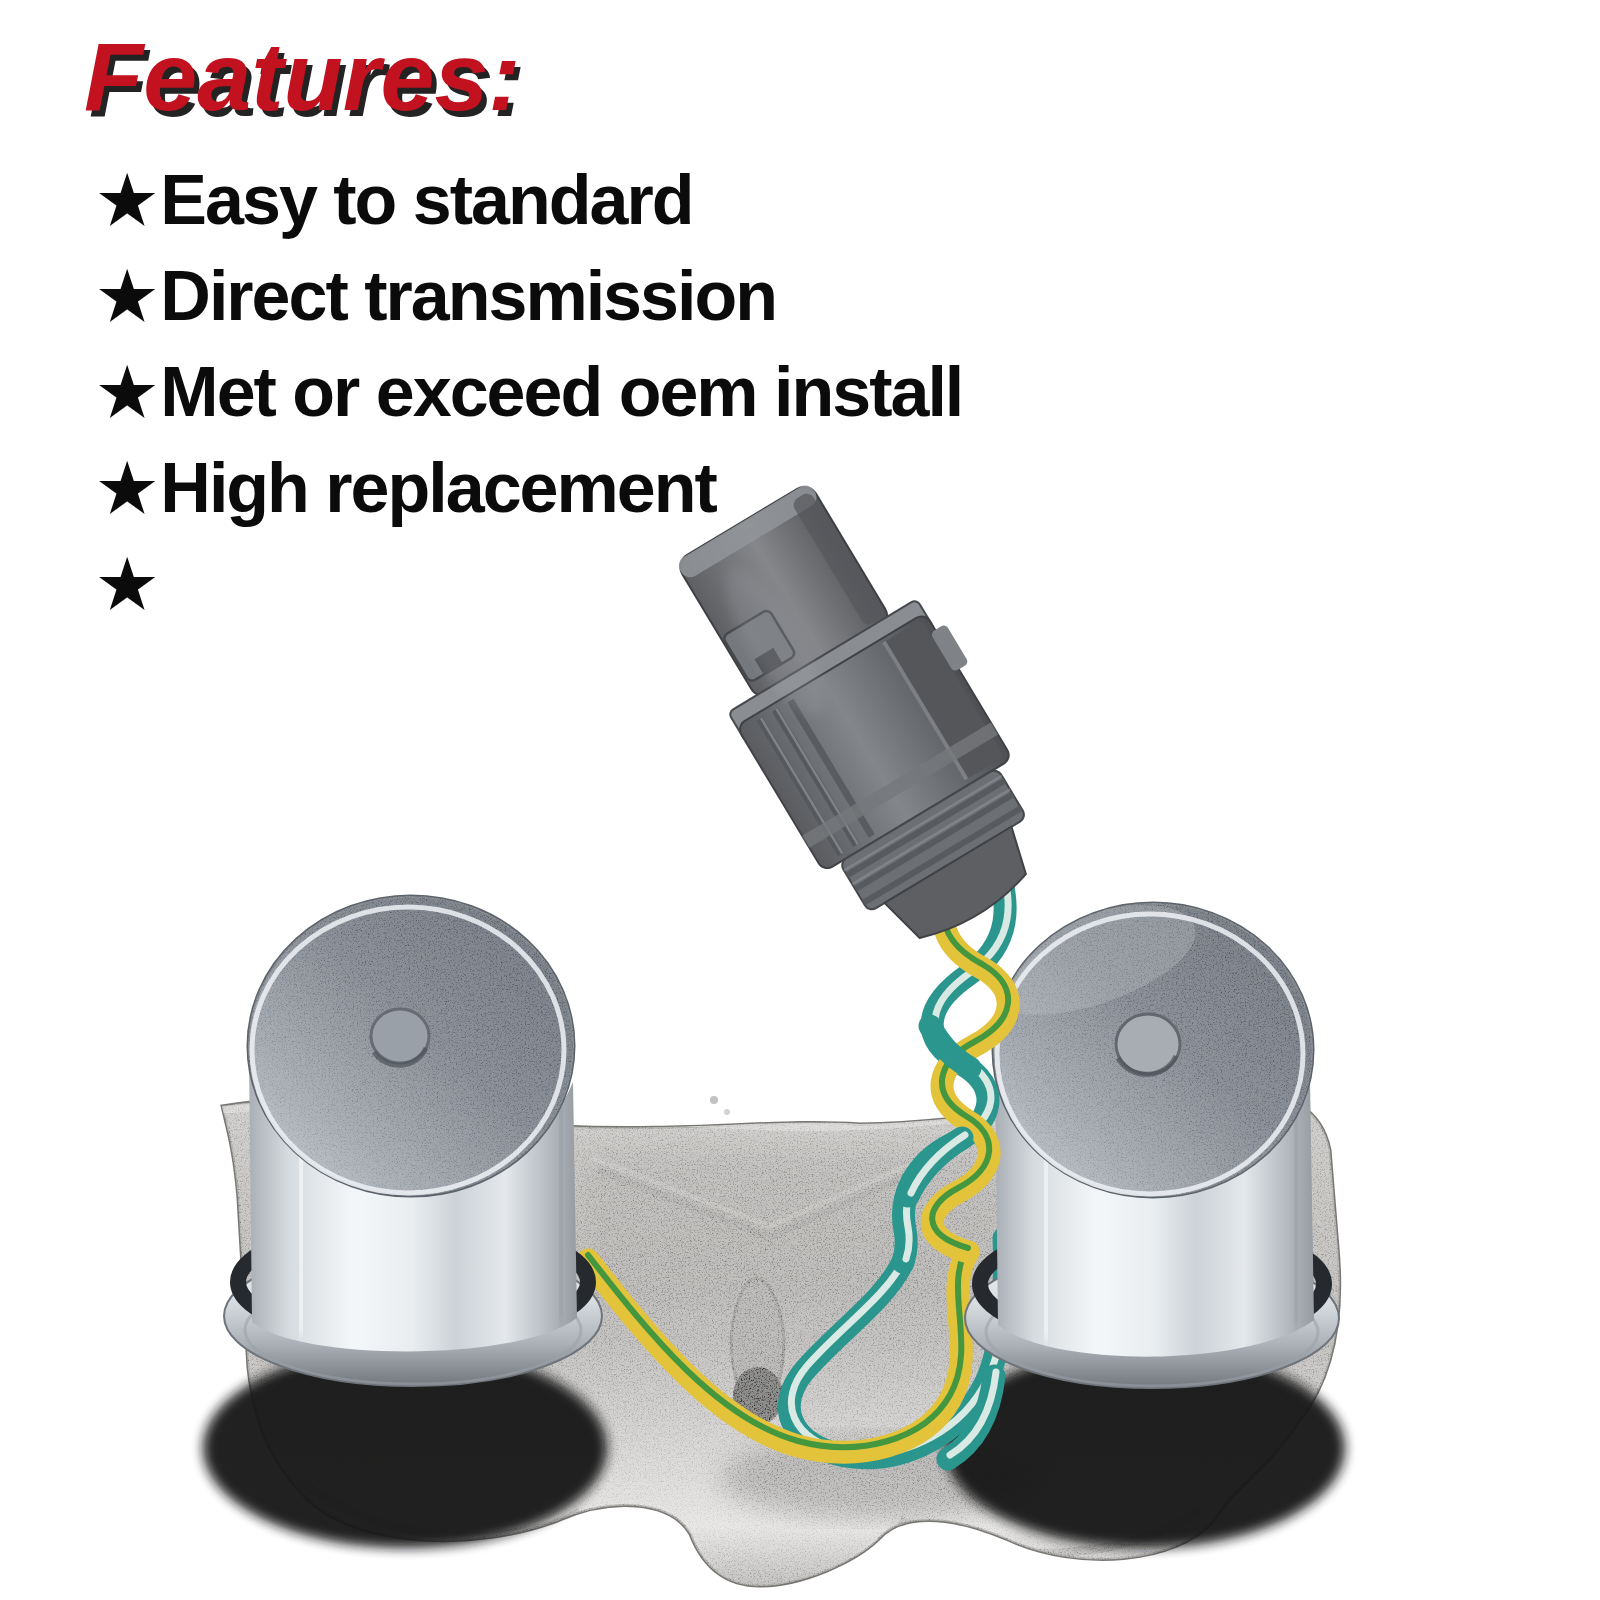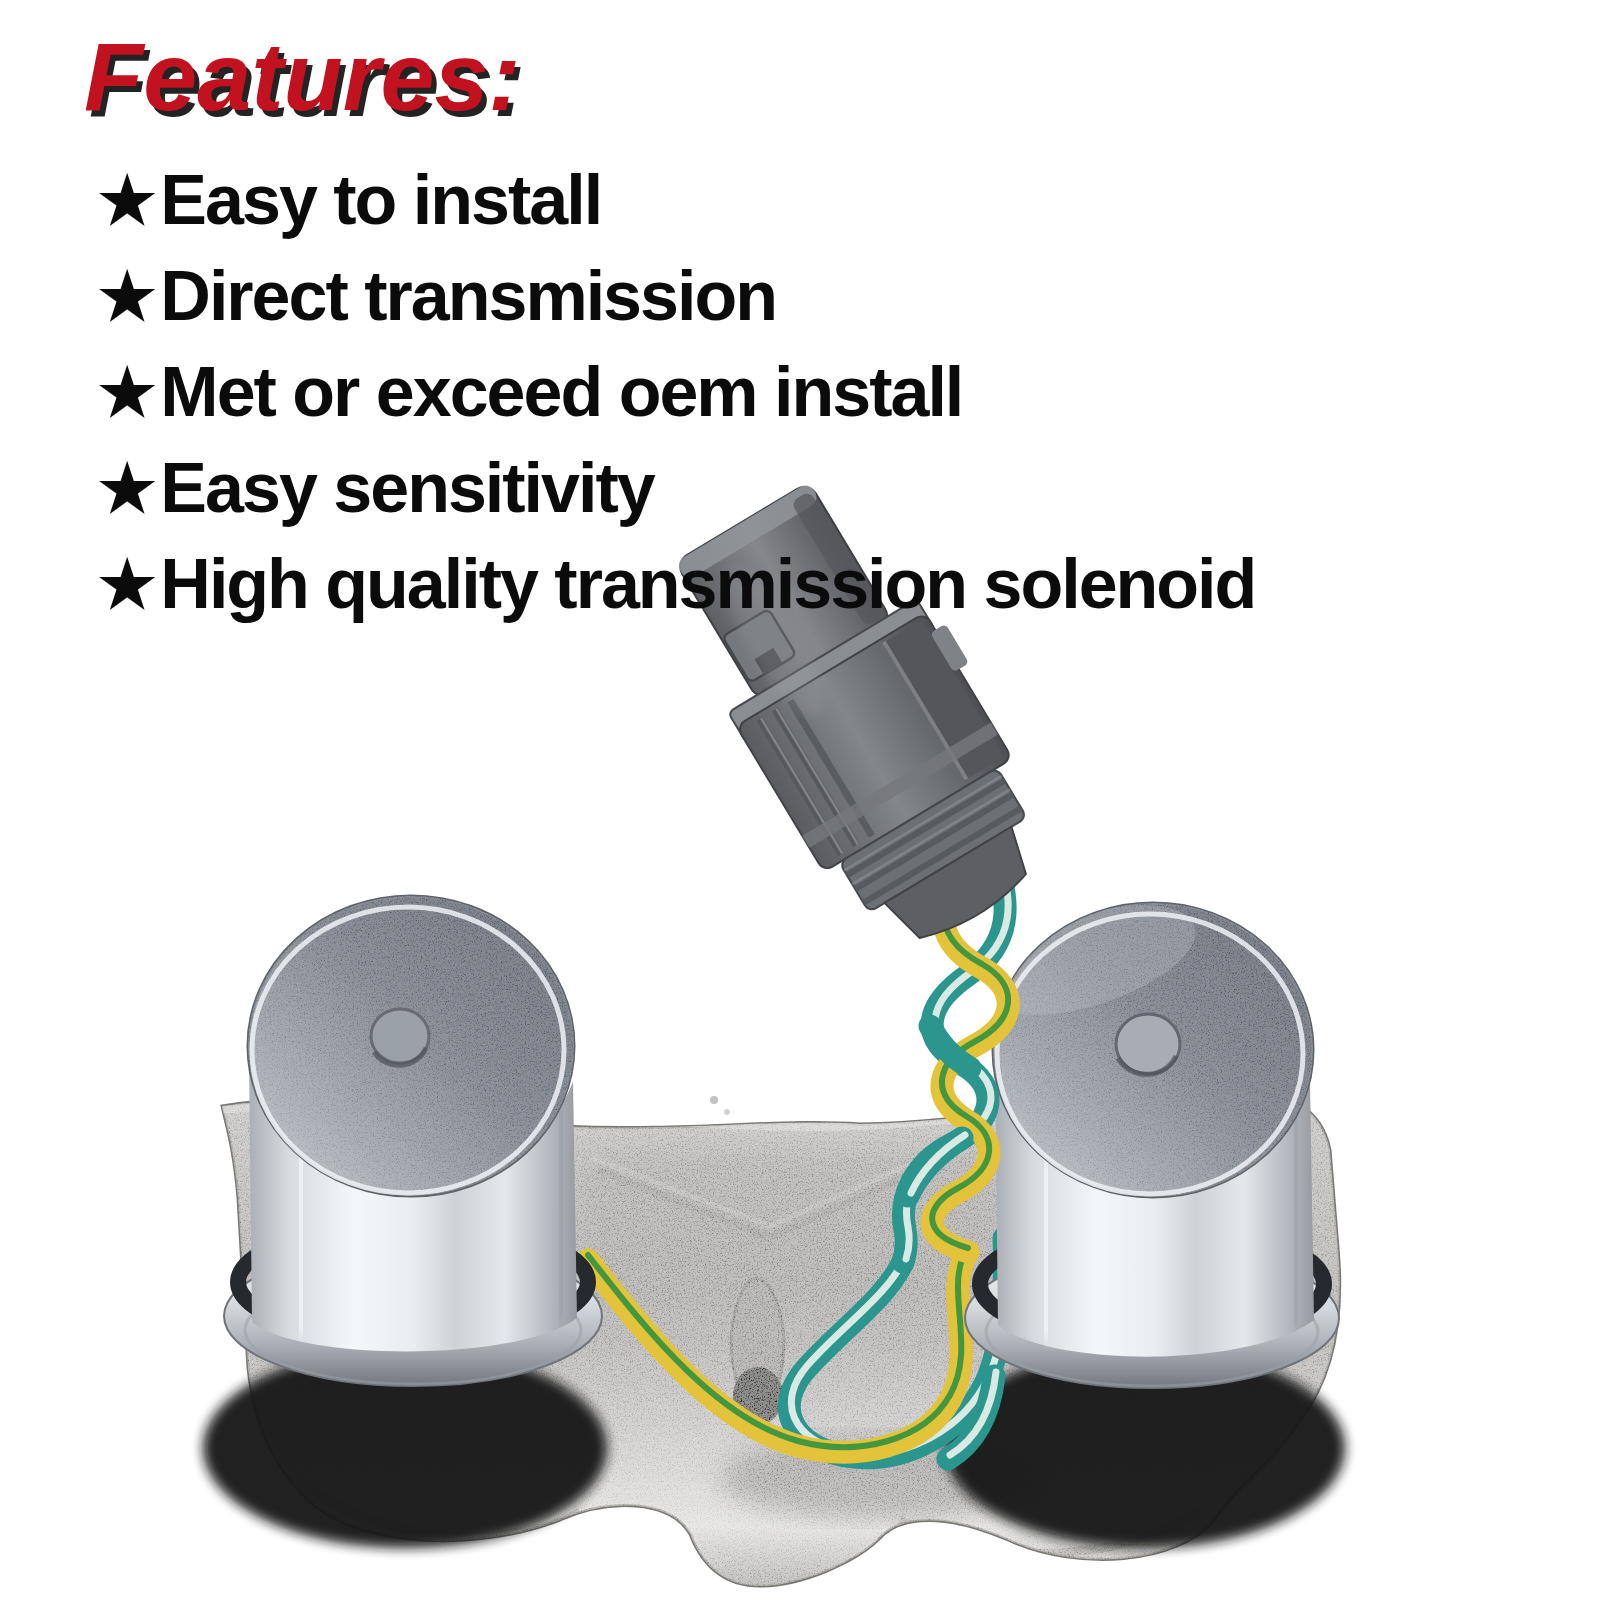--- a/index.html
+++ b/index.html
@@ -231,34 +231,33 @@
     <path d="M -74,400 L 74,400 L 62,448 Q 0,468 -62,448 Z" fill="#5d5f63" stroke="#404246" stroke-width="2"></path>
     <ellipse cx="-34" cy="120" rx="26" ry="85" fill="#a6a9ad" opacity="0.22" filter="url(#fBlur6)"></ellipse>
   </g>
 </svg>
 
 <div class="text-layer">
   <h1 class="headline">Features:</h1>
   <ul class="feature-list">
     <li>
       <span class="star">★</span>
-      <span>Easy to install</span>
+      <span>Easy to standard</span>
     </li>
     <li>
       <span class="star">★</span>
       <span>Direct transmission</span>
     </li>
     <li>
       <span class="star">★</span>
       <span>Met or exceed oem install</span>
     </li>
     <li>
       <span class="star">★</span>
-      <span>Easy sensitivity</span>
-    </li>
-    <li>
-      <span class="star">★</span>
-      <span>High quality transmission solenoid</span>
+      <span>High replacement</span>
+    </li>
+    <li>
+      <span class="star">★</span>
     </li>
   </ul>
 </div>
 
 </div>
 
 </body></html>

